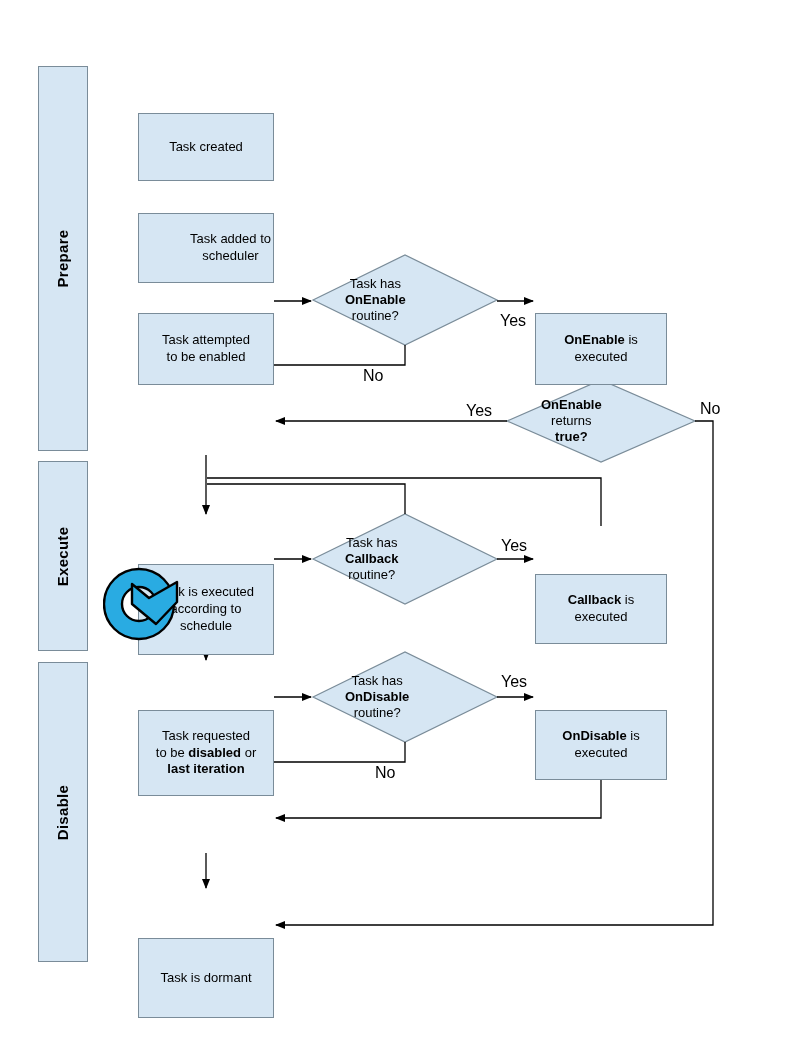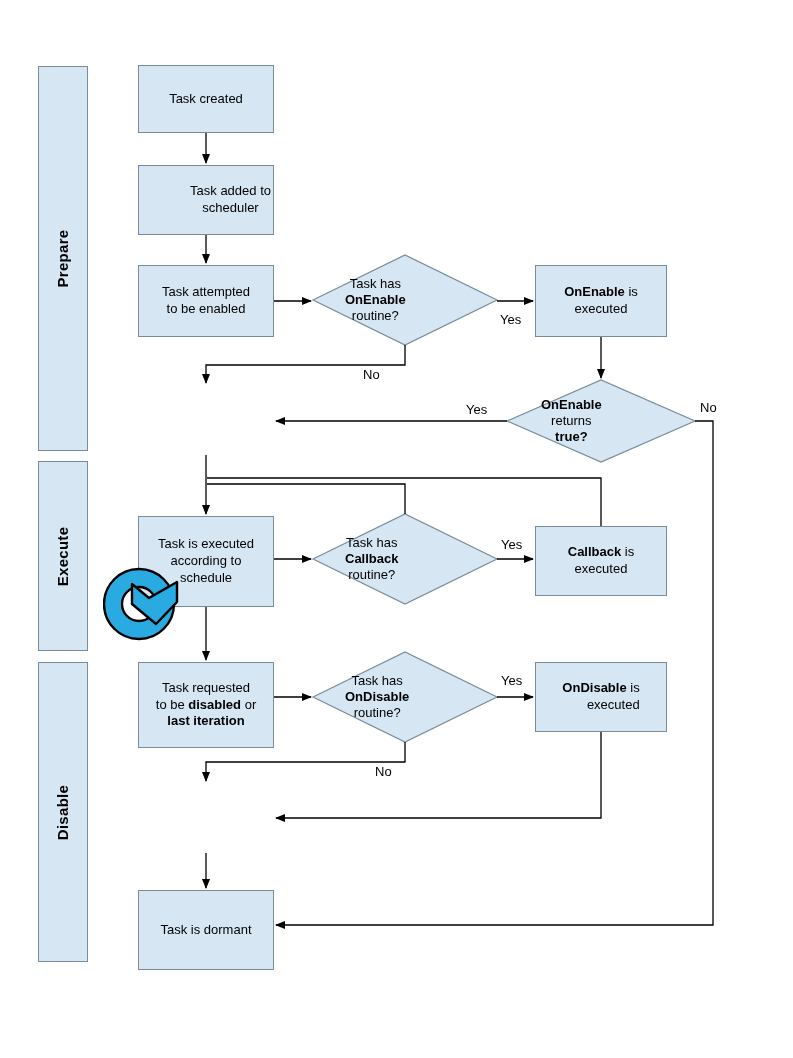--- a/index.html
+++ b/index.html
@@ -22,29 +22,29 @@
   .arrowhead{fill:var(--connector);}
   .band{
     position:absolute;left:38px;width:50px;background:var(--node-fill);
     border:1px solid var(--node-border);display:flex;align-items:center;justify-content:center;
     box-sizing:border-box;
   }
   .band span{transform:rotate(-90deg);white-space:nowrap;font-weight:bold;font-size:15px;letter-spacing:.3px;}
   .node{
     position:absolute;background:var(--node-fill);border:1px solid var(--node-border);
     display:flex;align-items:center;justify-content:center;text-align:center;
-    font-size:13px;line-height:1.3;box-sizing:border-box;white-space:pre-line;padding:2px;
+    font-size:13px;line-height:1.3;box-sizing:border-box;white-space:pre-line;padding:2px;margin-top:48px;
   }
   .left-col{left:138px;width:136px;}
   .right-col{left:535px;width:132px;}
   .decision-label{
     position:absolute;display:flex;align-items:center;text-align:center;
     font-size:13px;line-height:1.25;white-space:pre-line;pointer-events:none;
   }
-  .edge-label{position:absolute;font-size:13px;line-height:1;background:transparent;}
+  .edge-label{position:absolute;font-size:16px;line-height:1;background:transparent;}
   .loop-icon{position:absolute;left:103px;top:565px;width:80px;height:76px;z-index:5;}
 </style>
 </head>
 <body>
 
 <div class="canvas">
 
   <div class="band" style="top:66px;height:385px;">
     <span>Prepare</span>
   </div>
@@ -114,21 +114,21 @@
   </div>
 
   <div class="node right-col" style="top:265px;height:72px;">
     <span><span style="font-weight: bold;">OnEnable</span><span> is
 executed</span></span>
   </div>
   <div class="node right-col" style="top:526px;height:70px;">
     <span><span style="font-weight: bold;">Callback</span><span> is
 executed</span></span>
   </div>
-  <div class="node right-col" style="top:662px;height:70px;text-align:right;">
+  <div class="node right-col" style="top:662px;height:70px;">
     <span><span style="font-weight: bold;">OnDisable</span><span> is
 executed</span></span>
   </div>
 
   <div class="decision-label" style="left:345px;top:255px;width:120px;height:90px;">
     <span><span>Task has
 </span><span style="font-weight: bold;">OnEnable</span><span>
 routine?</span></span>
   </div>
   <div class="decision-label" style="left:541px;top:380px;width:120px;height:82px;">

